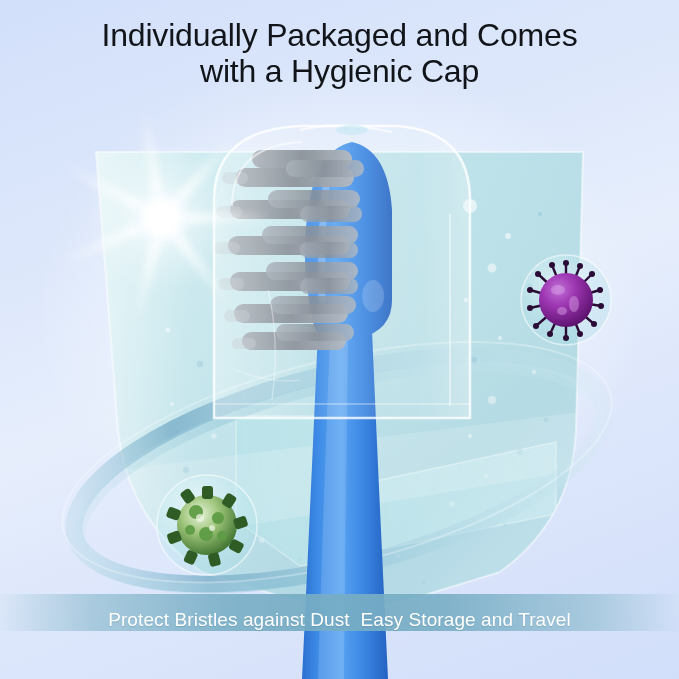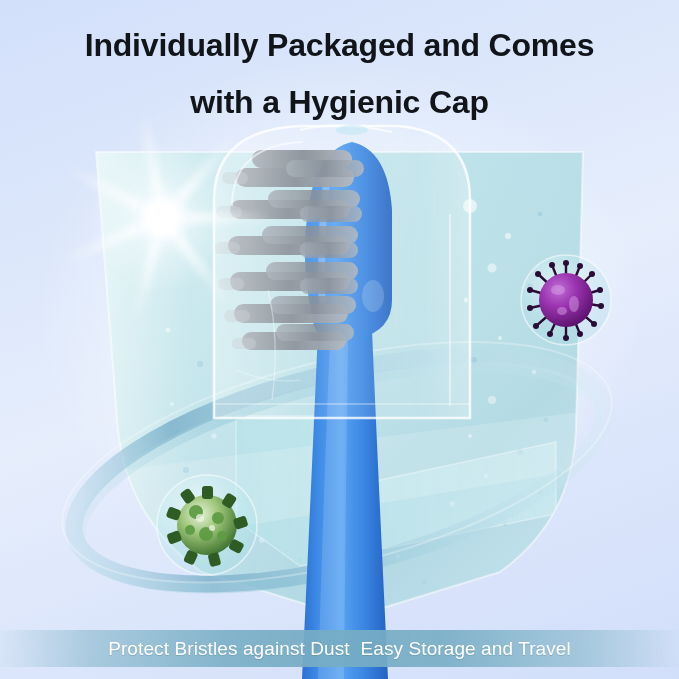--- a/index.html
+++ b/index.html
@@ -13,22 +13,22 @@
       radial-gradient(ellipse 62% 52% at 50% 46%, rgba(255,255,255,.95) 0%, rgba(246,250,255,.55) 38%, rgba(255,255,255,0) 72%),
       linear-gradient(160deg,#d3e0fa 0%,#dce7fb 28%,#e6eefc 50%,#dbe5fb 74%,#d2dffa 100%);
   }
 
   
   .headline{
     position:absolute;left:0;right:0;top:17px;
     text-align:center;
     color:#111418;
     font-size:32px;
-    font-weight:bold;
-    line-height:57px;
+    font-weight:normal;
+    line-height:36px;
     letter-spacing:-.2px;
     z-index:40;
     white-space:pre-line;
   }
 
   
   .shield-wrap{position:absolute;left:0;top:0;width:679px;height:679px;z-index:10;}
 
   
   .orbit{position:absolute;left:0;top:0;width:679px;height:679px;z-index:22;}
@@ -65,23 +65,23 @@
     filter:blur(3px);
   }
 
   
   .germ{position:absolute;z-index:36;}
   .germ-purple{left:512px;top:246px;width:108px;height:108px;}
   .germ-green{left:148px;top:466px;width:118px;height:118px;}
 
   
   .banner{
-    position:absolute;left:0;right:0;top:630px;height:37px;
+    position:absolute;left:0;right:0;top:594px;height:37px;
     z-index:50;
-    display:flex;align-items:center;justify-content:center;
+    display:flex;align-items:flex-end;justify-content:center;
     background:linear-gradient(90deg,
        rgba(190,219,231,.10) 0%,
        rgba(140,186,205,.62) 13%,
        rgba(120,174,197,.90) 34%,
        rgba(118,172,196,.94) 50%,
        rgba(120,174,197,.90) 66%,
        rgba(140,186,205,.62) 87%,
        rgba(190,219,231,.10) 100%);
   }
   .banner span{

